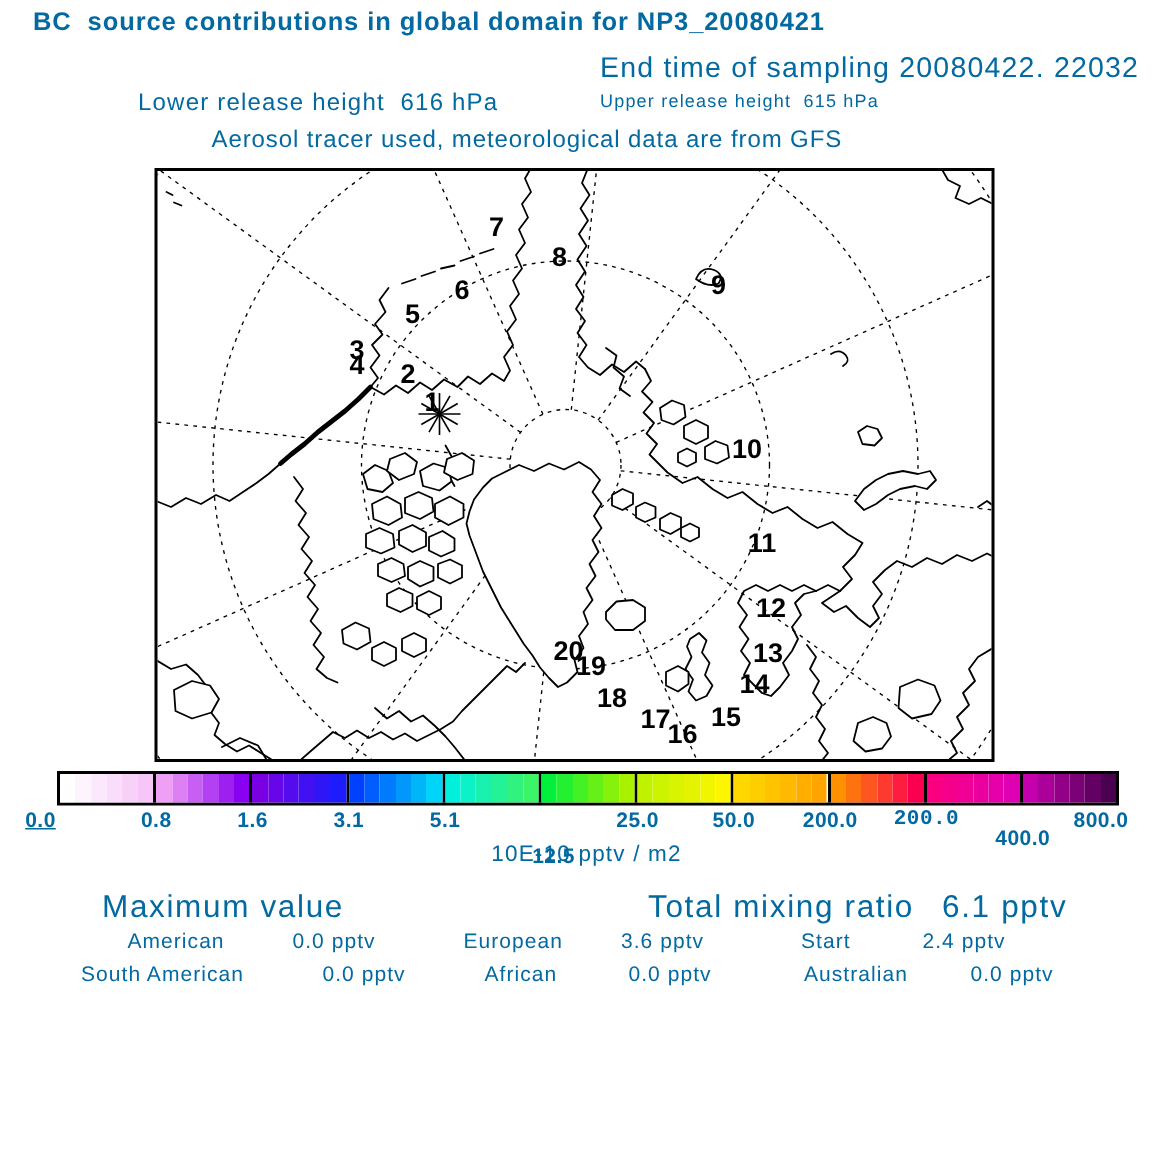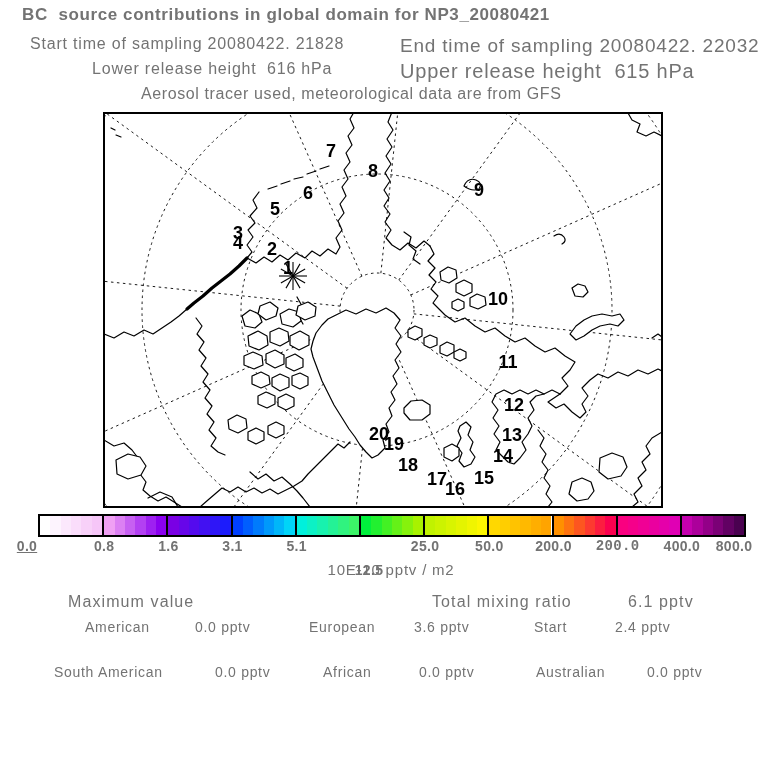--- a/index.html
+++ b/index.html
@@ -1,51 +1,50 @@
 <!DOCTYPE html>
 <html><head>
 <meta charset="utf-8">
 <style>
   html,body{margin:0;padding:0;background:#fff;}
   .page{position:relative;width:768px;height:768px;background:#ffffff;overflow:hidden;
-        font-family:"Liberation Sans","DejaVu Sans",sans-serif;color:#737373;}
+        font-family:"Liberation Sans","DejaVu Sans",sans-serif;color:#0369a1;}
   .hdr{position:absolute;white-space:pre;}
   .title{left:22px;top:5px;font-size:17px;font-weight:bold;letter-spacing:0.6px;}
   .l2a{left:30px;top:35px;font-size:16px;letter-spacing:0.8px;}
   .l2b{left:400px;top:35px;font-size:19px;letter-spacing:0.8px;}
   .l3a{left:92px;top:60px;font-size:16px;letter-spacing:0.8px;}
-  .l3b{left:400px;top:60px;font-size:20px;letter-spacing:0.8px;}
+  .l3b{left:400px;top:60px;font-size:12px;letter-spacing:0.8px;}
   .l4{left:141px;top:85px;font-size:16px;letter-spacing:0.6px;}
   svg.map{position:absolute;left:0;top:0;}
   .cbar{position:absolute;left:38px;top:514px;width:704px;height:19px;
         border:2px solid #000;display:flex;}
   .cbar .seg{flex:1;display:flex;border-right:2px solid #000;}
   .cbar .seg:last-child{border-right:none;}
   .cbar .strip{flex:1;}
   .ctick{position:absolute;top:538px;font-size:14px;font-weight:bold;letter-spacing:0.3px;
          transform:translateX(-50%);white-space:nowrap;}
   .cunit{position:absolute;left:391px;top:561px;transform:translateX(-50%);
          font-size:15px;letter-spacing:0.8px;white-space:pre;}
   .ft{position:absolute;white-space:pre;}
-  .fr1{top:593px;font-size:16px;letter-spacing:1.1px;}
+  .fr1{top:593px;font-size:21px;letter-spacing:1.1px;}
   .fr2{top:619px;font-size:14px;letter-spacing:0.7px;}
-  .fr3{top:664px;font-size:14px;letter-spacing:0.7px;text-align:center;}
+  .fr3{top:641px;font-size:14px;letter-spacing:0.7px;text-align:center;}
   .coast path{fill:none;stroke:#000;stroke-width:1.2;stroke-linejoin:round;stroke-linecap:round;}
   .coast path.isl{fill:#ffffff;}
   .coast path.thick{stroke-width:3.2;}
   .grat path,.grat circle,.grat line{fill:none;stroke:#000;stroke-width:0.9;stroke-dasharray:2.5 3.5;}
   .frame{fill:none;stroke:#000;stroke-width:2;}
 </style>
 </head>
 <body>
 
 <div class="page">
 
   <div class="hdr title">BC  source contributions in global domain for NP3_20080421</div>
-  <div class="hdr l2a">Start time of sampling 20080422. 21828</div>
   <div class="hdr l2b">End time of sampling 20080422. 22032</div>
   <div class="hdr l3a">Lower release height  616 hPa</div>
   <div class="hdr l3b">Upper release height  615 hPa</div>
   <div class="hdr l4">Aerosol tracer used, meteorological data are from GFS</div>
 
   <svg class="map" width="768" height="768" viewBox="0 0 768 768">
     <defs>
       <clipPath id="mapclip">
           <rect x="105" y="114" width="556" height="392"></rect>
         </clipPath>
@@ -278,21 +277,21 @@
       <div class="ctick" style="left: 27px; text-decoration: underline;">0.0</div>
       <div class="ctick" style="left: 104.182px;">0.8</div>
       <div class="ctick" style="left: 168.364px;">1.6</div>
       <div class="ctick" style="left: 232.545px;">3.1</div>
       <div class="ctick" style="left: 296.727px;">5.1</div>
       <div class="ctick" style="left: 369px; margin-top: 24px;">12.5</div>
       <div class="ctick" style="left: 425.091px;">25.0</div>
       <div class="ctick" style="left: 489.273px;">50.0</div>
       <div class="ctick" style="left: 553.455px;">200.0</div>
       <div class="ctick" style="left: 617.636px; font-family: Liberation Mono, monospace;">200.0</div>
-      <div class="ctick" style="left: 681.818px;">400.0</div>
+      <div class="ctick" style="left: 681.818px; margin-top: 12px;">400.0</div>
       <div class="ctick" style="left: 734px;">800.0</div>
     </div>
   <div class="cunit">10E-10 pptv / m2</div>
 
   <span class="ft fr1" style="left:68px">Maximum value</span>
   <span class="ft fr1" style="left:432px">Total mixing ratio</span>
   <span class="ft fr1" style="left:628px">6.1 pptv</span>
 
   <span class="ft fr2" style="left:85px">American</span>
   <span class="ft fr2" style="left:195px">0.0 pptv</span>

